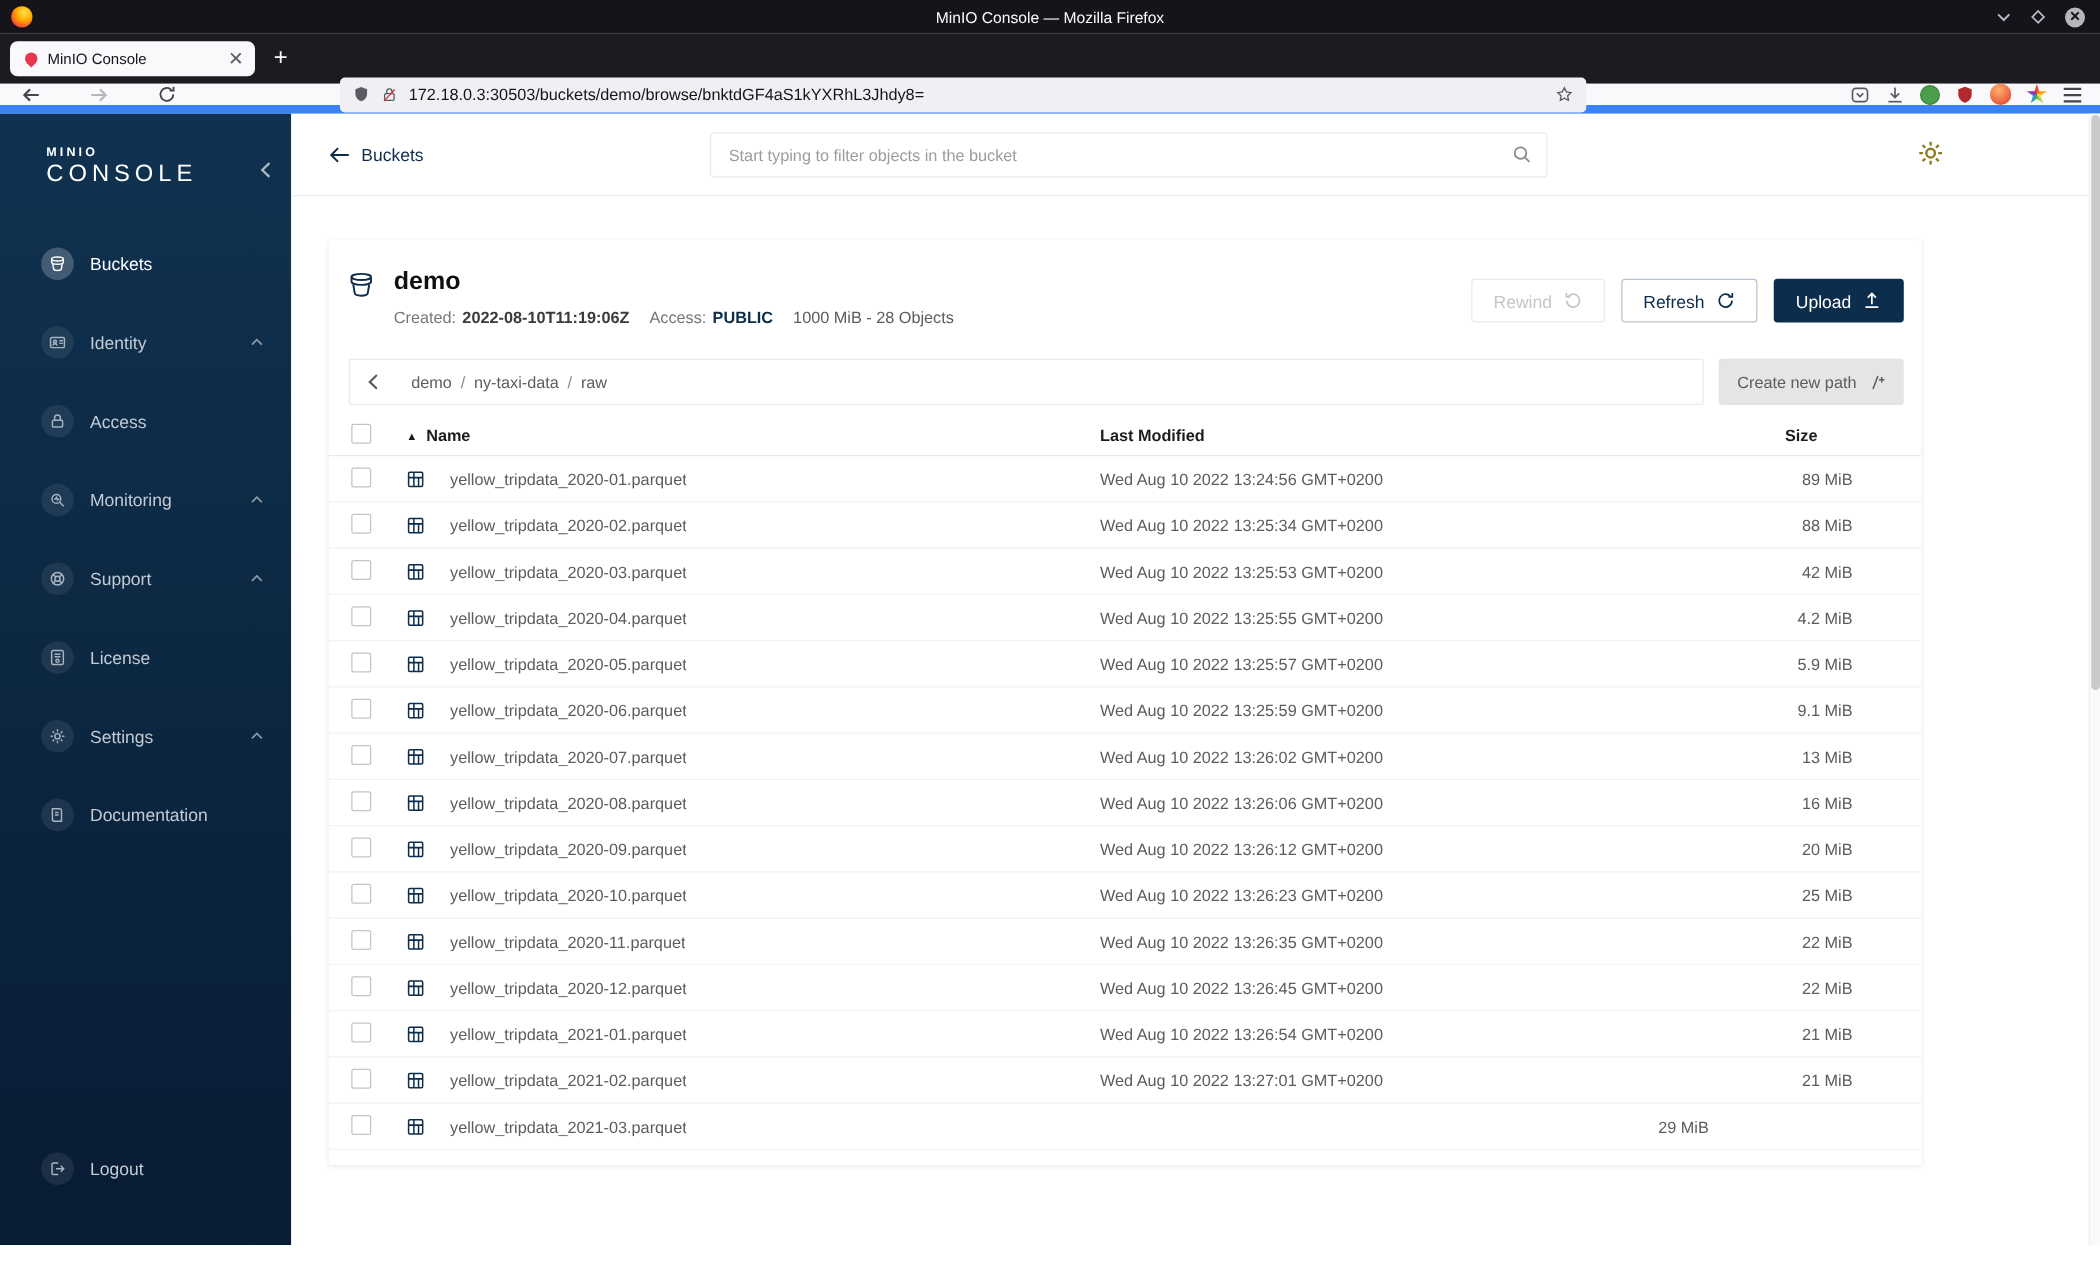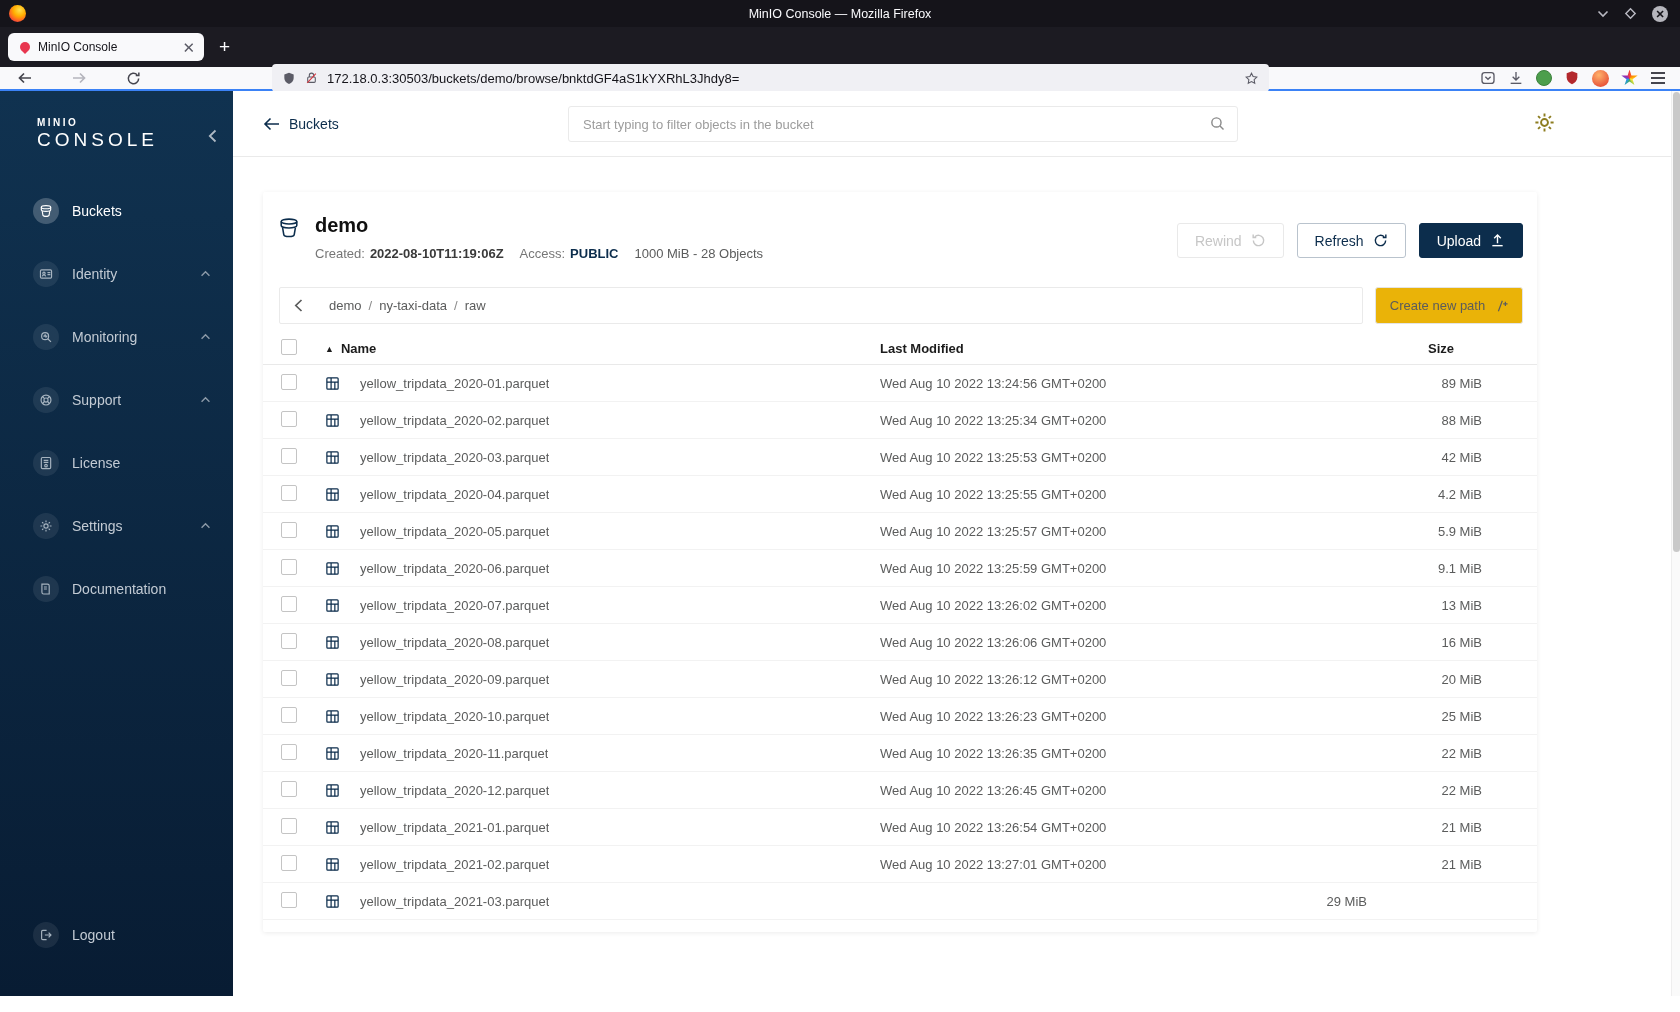--- a/index.html
+++ b/index.html
@@ -14,21 +14,21 @@
   .wc-close { width:16px; height:16px; border-radius:50%; background:#b6b6bd; color:#15141a; font-size:11px; line-height:16px; text-align:center; font-weight:bold; }
   .wc-diamond svg, .wc-chevron svg { display:block; }
 
   .tabbar { height:40px; background:#1c1b22; display:flex; align-items:center; padding-left:8px; }
   .tab { width:196px; height:28px; background:#f9f9fb; border-radius:6px; display:flex; align-items:center; padding:0 9px; gap:8px; }
   .pin { width:10px; height:10px; background:var(--minio-red,#e8364f); border-radius:50% 50% 50% 0; transform:rotate(-45deg); margin-left:3px; flex-shrink:0; }
   .tab-label { flex:1; font-size:12px; color:#15141a; white-space:nowrap; overflow:hidden; }
   .tab-close { color:#5b5b66; font-size:15px; line-height:1; }
   .newtab { color:#fbfbfe; font-size:19px; margin-left:15px; font-weight:300; }
 
-  .navbar { height:24px; background:#f9f9fb; border-bottom:2px solid #3b82f6; display:flex; align-items:center; padding:0 10px;gap:24px; }
+  .navbar { height:24px; background:#f9f9fb; border-bottom:7px solid #3b82f6; display:flex; align-items:center; padding:0 10px;gap:24px; }
   .nav-btn { width:30px; height:28px; display:flex; align-items:center; justify-content:center; color:#45454e; }
   .nav-btn.disabled { color:#b5b5bd; }
   .urlbar { width:997px; height:28px; margin-left:100px; background:#f0f0f4; border-radius:4px; display:flex; align-items:center; padding:0 10px; gap:9px; }
   .url-text { flex:1; font-size:13px; color:#15141a; white-space:nowrap; overflow:hidden; }
   .toolbar-right { margin-left:auto; display:flex; align-items:center; gap:12px; padding-right:4px; }
   .ext-green { width:16px; height:16px; border-radius:50%; background:#4c9e4c; border:1px solid #3c813c; }
   .ext-shield { width:16px; height:16px; }
   .ext-avatar { width:17px; height:17px; border-radius:50%; background:radial-gradient(circle at 40% 30%, #ffb36b, #e8553a 75%); }
   .ext-star { width:17px; height:17px; background:conic-gradient(#f44336,#ff9800,#ffeb3b,#4caf50,#2196f3,#9c27b0,#f44336);
     clip-path:polygon(50% 0%,61% 35%,98% 35%,68% 57%,79% 91%,50% 70%,21% 91%,32% 57%,2% 35%,39% 35%); }
@@ -76,21 +76,21 @@
     border:1px solid #b9c3cd; color:var(--accent,#0c2d4c); cursor:pointer; }
   .btn.disabled { border-color:#e9e9e9; color:#c6c6c6; cursor:default; }
   .btn.primary { background:var(--accent,#0c2d4c); border-color:var(--accent,#0c2d4c); color:#fff; }
   .btn svg { display:block; }
 
   .browse-bar { display:flex; margin:8px 14px 0 16px; gap:12px; }
   .crumb-box { flex:1; border:1px solid #eaeaea; border-radius:2px; height:37px; display:flex; align-items:center; padding:0 14px; color:#5b5c5c; font-size:13px; }
   .crumb-back { display:flex; color:#5b5c5c; margin-right:26px; cursor:pointer; }
   .crumb-seg { color:#5b5c5c; cursor:pointer; }
   .crumb-sep { margin:0 7px; color:#8a8a8a; }
-  .create-path-btn { width:148px; height:37px; border:1px solid #e4e4e4; border-radius:3px; background:#eab308; display:flex; align-items:center; justify-content:center; gap:9px; color:#5b5c5c; font-size:13px; cursor:pointer; }
+  .create-path-btn { width:148px; height:37px; border:1px solid #e4e4e4; border-radius:3px; background:#e5e5e5; display:flex; align-items:center; justify-content:center; gap:9px; color:#5b5c5c; font-size:13px; cursor:pointer; }
 
   .obj-table { margin-top:8px; padding-bottom:12px; }
   .t-head, .t-row { display:grid; grid-template-columns:44px 555px 1fr 115px; align-items:center; padding:0 55px 0 18px; }
   .t-head { height:33px; border-bottom:1px solid #e9e9e9; font-size:13px; font-weight:bold; color:#1c1c1c; }
   .t-row { height:37px; border-bottom:1px solid #f2f2f2; font-size:13px; color:#5b5c5c; }
   .cbx { width:16px; height:16px; border:1px solid #c4c4c4; border-radius:2px; background:#fff; display:inline-block; cursor:pointer; }
   .sort-arrow { font-size:9px; color:#1c1c1c; margin-right:7px; vertical-align:1px; }
   .name-cell { display:flex; align-items:center; gap:20px; min-width:0; }
   .obj-name { white-space:nowrap; overflow:hidden; cursor:pointer; }
   .size-cell { text-align:right; }
@@ -233,20 +233,29 @@
             </svg>
         </span>
         <span class="s-label">Identity</span>
         <span class="chev">
           <svg width="11" height="7" viewBox="0 0 12 8">
               <path d="M1.5 6.5L6 2l4.5 4.5" fill="none" stroke="currentColor" stroke-width="1.6"></path>
             </svg>
         </span>
       </div>
 
+      <div class="menu-item">
+        <span class="s-icon">
+          <svg width="14" height="14" viewBox="0 0 24 24" fill="none" stroke="currentColor" stroke-width="2">
+              <rect x="5" y="10.5" width="14" height="9.5" rx="2"></rect>
+              <path d="M8 10.5V7.5a4 4 0 0 1 8 0v3"></path>
+            </svg>
+        </span>
+        <span class="s-label">Access</span>
+      </div>
 
       <div class="menu-item">
         <span class="s-icon">
           <svg width="14" height="14" viewBox="0 0 24 24" fill="none" stroke="currentColor" stroke-width="2">
               <circle cx="10.5" cy="10.5" r="6"></circle>
               <path d="M15 15l5.5 5.5"></path>
               <path d="M7.5 10.5h2l1-2 1.5 3.5 1-1.5h1.5"></path>
             </svg>
         </span>
         <span class="s-label">Monitoring</span>

